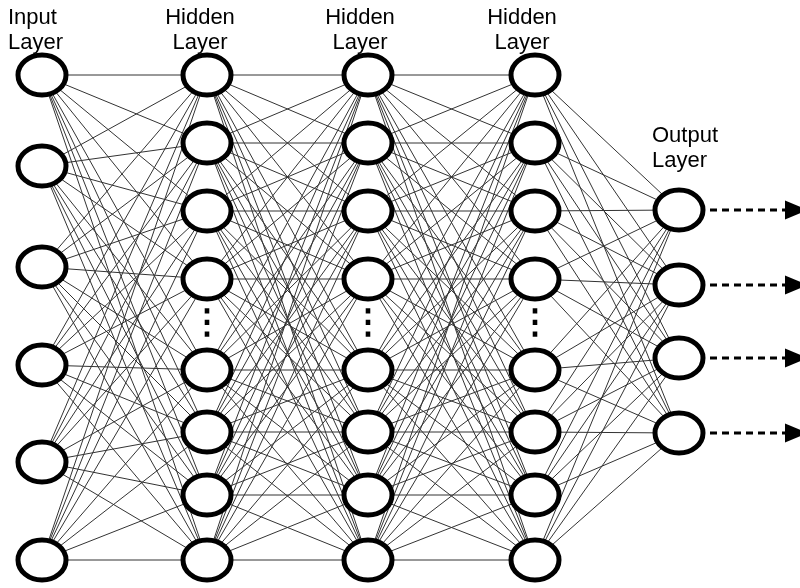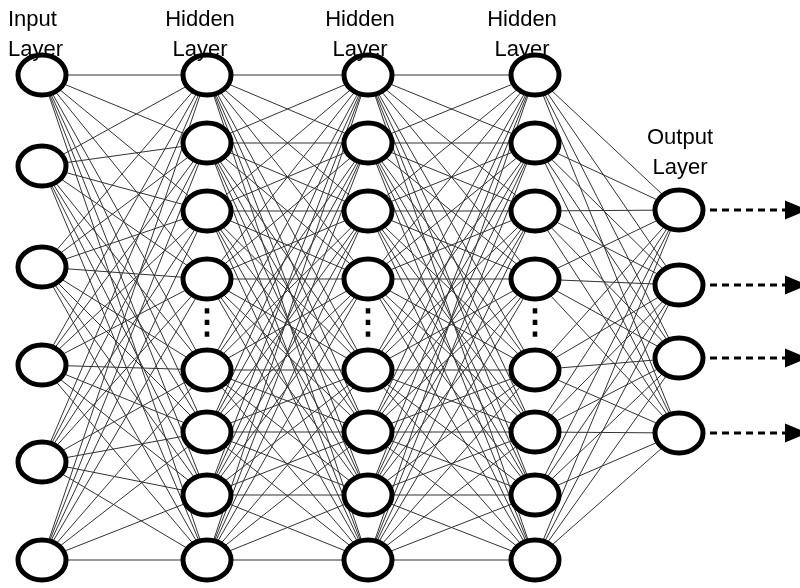--- a/index.html
+++ b/index.html
@@ -20,30 +20,30 @@
     left: 0;
     top: 0;
     width: 800px;
     height: 588px;
     display: block;
   }
   .layer-label {
     position: absolute;
     font-family: "Liberation Sans", sans-serif;
     font-size: 22px;
-    line-height: 30px;
+    line-height: 25px;
     color: #000000;
     white-space: pre-line;
     letter-spacing: 0px;
   }
   .lbl-input   { left: 8px;   top: 4px;  text-align: left; width: 110px; }
   .lbl-hidden1 { left: 140px; top: 4px;  text-align: center; width: 120px; }
   .lbl-hidden2 { left: 300px; top: 4px;  text-align: center; width: 120px; }
   .lbl-hidden3 { left: 462px; top: 4px;  text-align: center; width: 120px; }
-  .lbl-output  { left: 620px; top: 122px; text-align: center; width: 120px; }
+  .lbl-output  { left: 652px; top: 122px; text-align: left; width: 120px; }
 </style>
 </head>
 <body>
 
 <div id="canvas-wrap">
 
   <svg id="net-svg" viewBox="0 0 800 588">
     <defs>
       <marker id="arrowhead" markerWidth="9" markerHeight="9" refX="1" refY="3.2" orient="auto" markerUnits="strokeWidth">
         <path d="M0,0 L0,6.4 L7.6,3.2 z" fill="#000000"></path>

